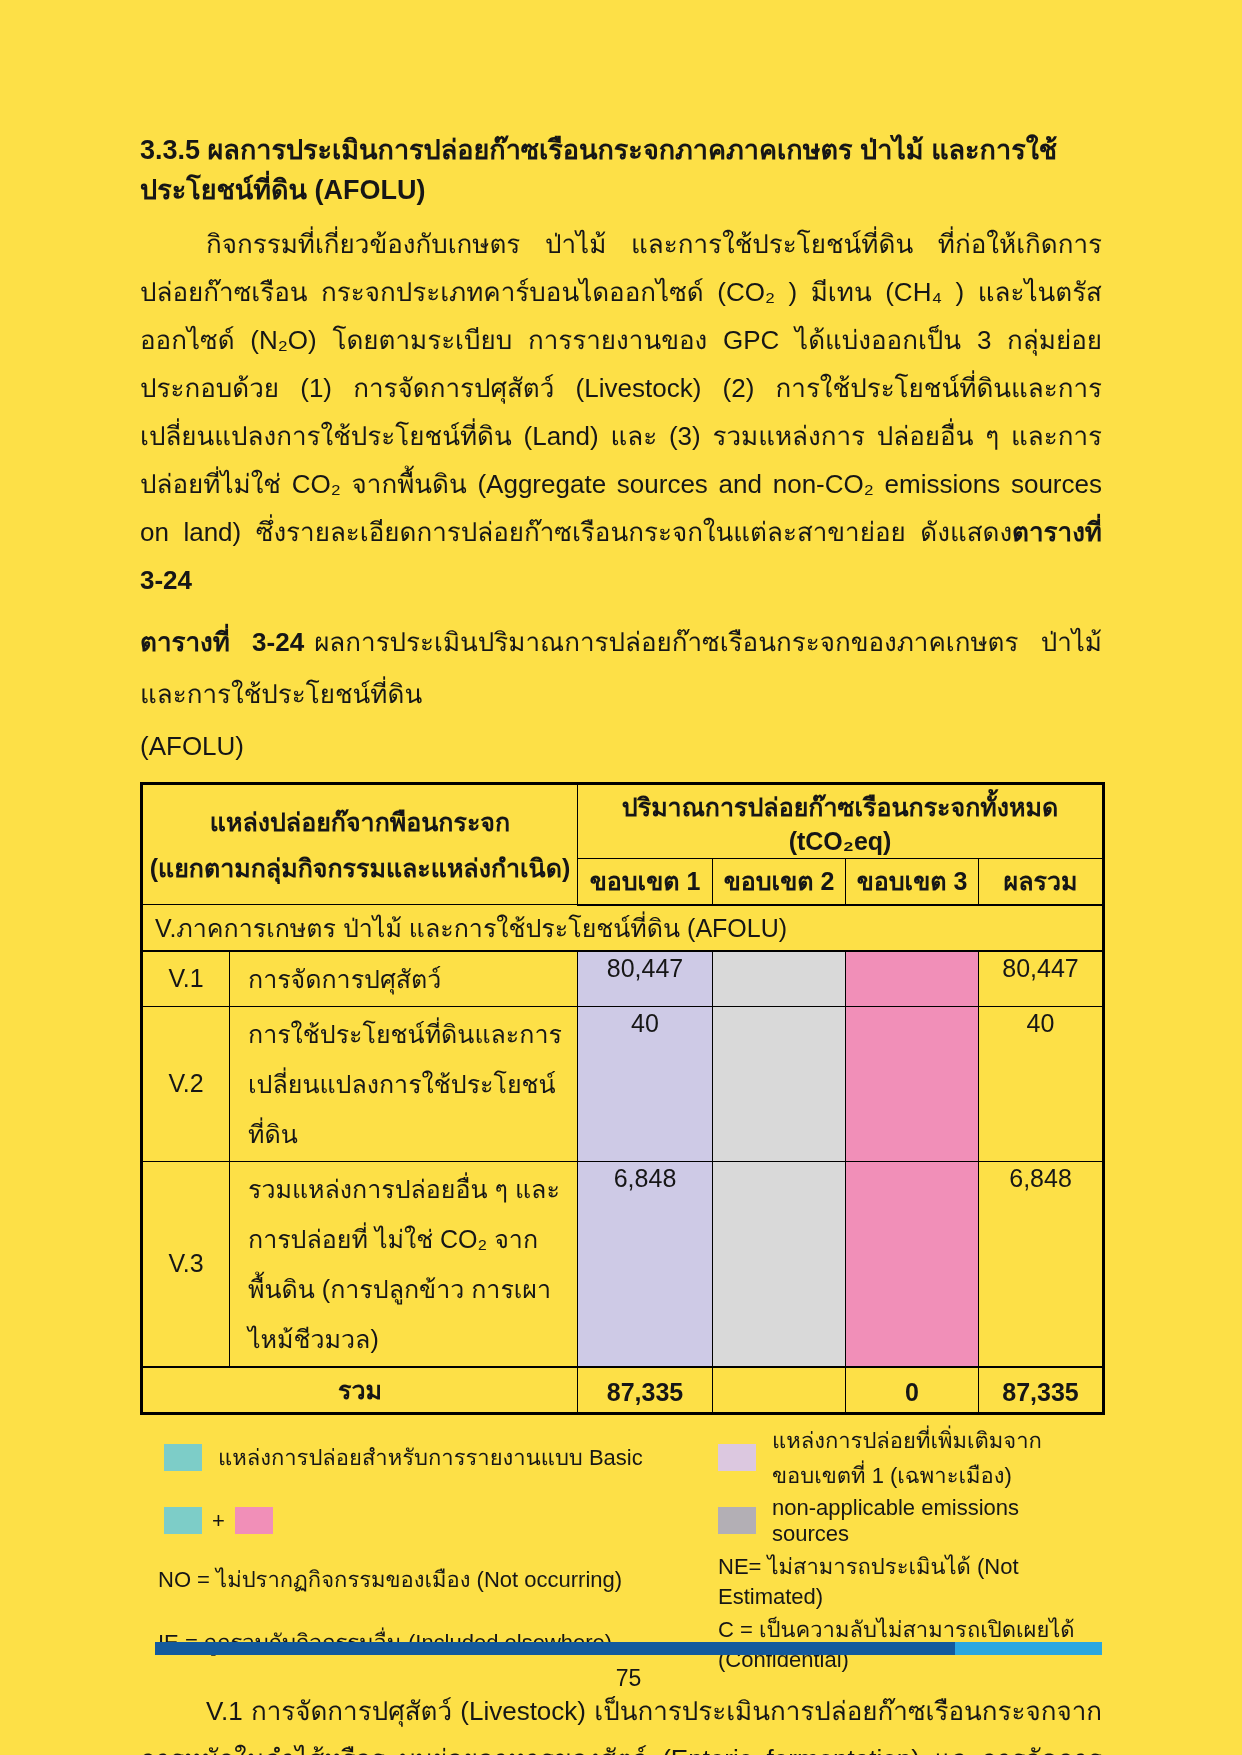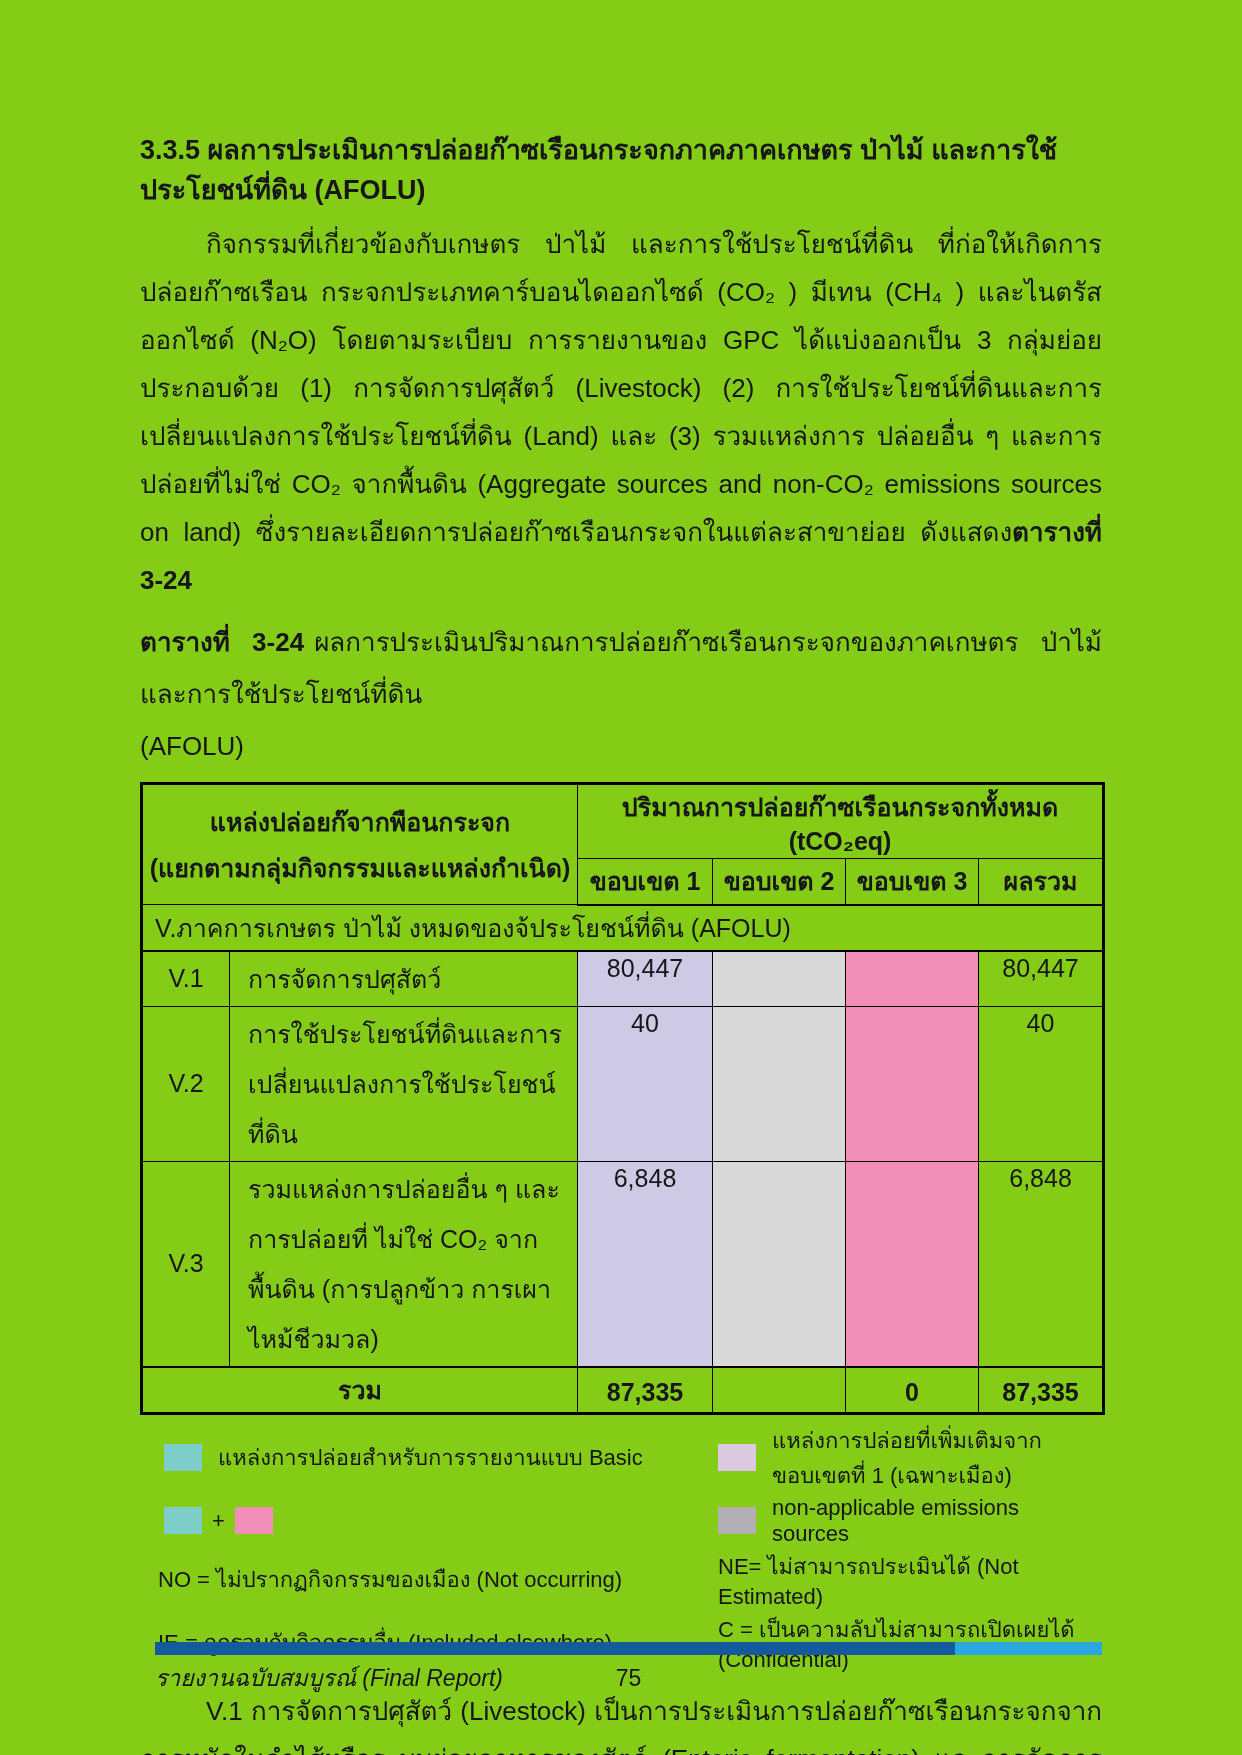--- a/index.html
+++ b/index.html
@@ -1,20 +1,20 @@
 <!DOCTYPE html>
 <html style="--scope1_fill: #cecae6; --scope2_fill: #d9d9d9; --scope3_fill: #f18fb8; --legend_teal: #7dcdc8; --legend_lavender: #dcc8e0; --legend_pink: #f18fb8; --legend_gray: #b3afb5; --footer_dark: #145a9d; --footer_light: #2ba7e0;"><head>
 <meta charset="utf-8">
 <style>
   html,body{margin:0;padding:0;background:#e8e8e8;}
   .page{
     position:relative;
     width:1242px;height:1755px;
     margin:0 auto;
-    background:#84cc16;
+    background:#fde047;
     overflow:hidden;
     font-family:"Liberation Sans","DejaVu Sans",sans-serif;
     color:#161616;
     box-sizing:border-box;
     padding:0 140px;
   }
   
   .sec-heading{
     margin:130px 0 0 0;
     font-size:27px;font-weight:bold;line-height:40px;
@@ -130,21 +130,21 @@
       </tr>
       <tr class="hrow2">
         <th>ขอบเขต 1</th>
         <th>ขอบเขต 2</th>
         <th>ขอบเขต 3</th>
         <th>ผลรวม</th>
       </tr>
     </thead>
     <tbody>
       <tr class="section-row">
-        <td colspan="6">V.ภาคการเกษตร ป่าไม้ งหมดของจ้ประโยชน์ที่ดิน (AFOLU)</td>
+        <td colspan="6">V.ภาคการเกษตร ป่าไม้ และการใช้ประโยชน์ที่ดิน (AFOLU)</td>
       </tr>
 
       <tr class="data-row r-v1">
         <td class="idc">V.1</td>
         <td class="desc">การจัดการปศุสัตว์</td>
         <td class="val fill1">80,447</td>
         <td class="val fill2"></td>
         <td class="val fill3"></td>
         <td class="val">80,447</td>
       </tr>
@@ -210,18 +210,17 @@
   </div>
 
   <p class="body-par" style="margin-top:14px">V.1 การจัดการปศุสัตว์ (Livestock) เป็นการประเมินการปล่อยก๊าซเรือนกระจกจากการหมักในลำไส้หรือระบบย่อยอาหารของสัตว์ (Enteric fermentation) และการจัดการปุ๋ยคอก (Manure management) โดยในปี พ.ศ. 2562 จังหวัดตรังมีการปล่อยก๊าซเรือนกระจกเท่ากับ 80,447 ตันคาร์บอนไดออกไซด์เทียบเท่า คิดเป็น ร้อยละ 92.11 ของปริมาณการปล่อยก๊าซเรือนกระจกของภาคการเกษตร ป่าไม้ และการใช้ประโยชน์ที่ดิน และคิดเป็น ร้อยละ 6.35 ของปริมาณการปล่อยก๊าซเรือนกระจกทั้งหมดของจังหวัดตรัง</p>
 
   <div class="footer">
     <div class="fbar">
       <div class="seg-dark"></div>
       <div class="seg-light"></div>
     </div>
     <div class="frow">
-      <span class="report-name">รายงานฉบับสมบูรณ์ (Final Report)</span>
       <span class="page-num">75</span>
     </div>
   </div>
 
 </div>
 
 </body></html>

